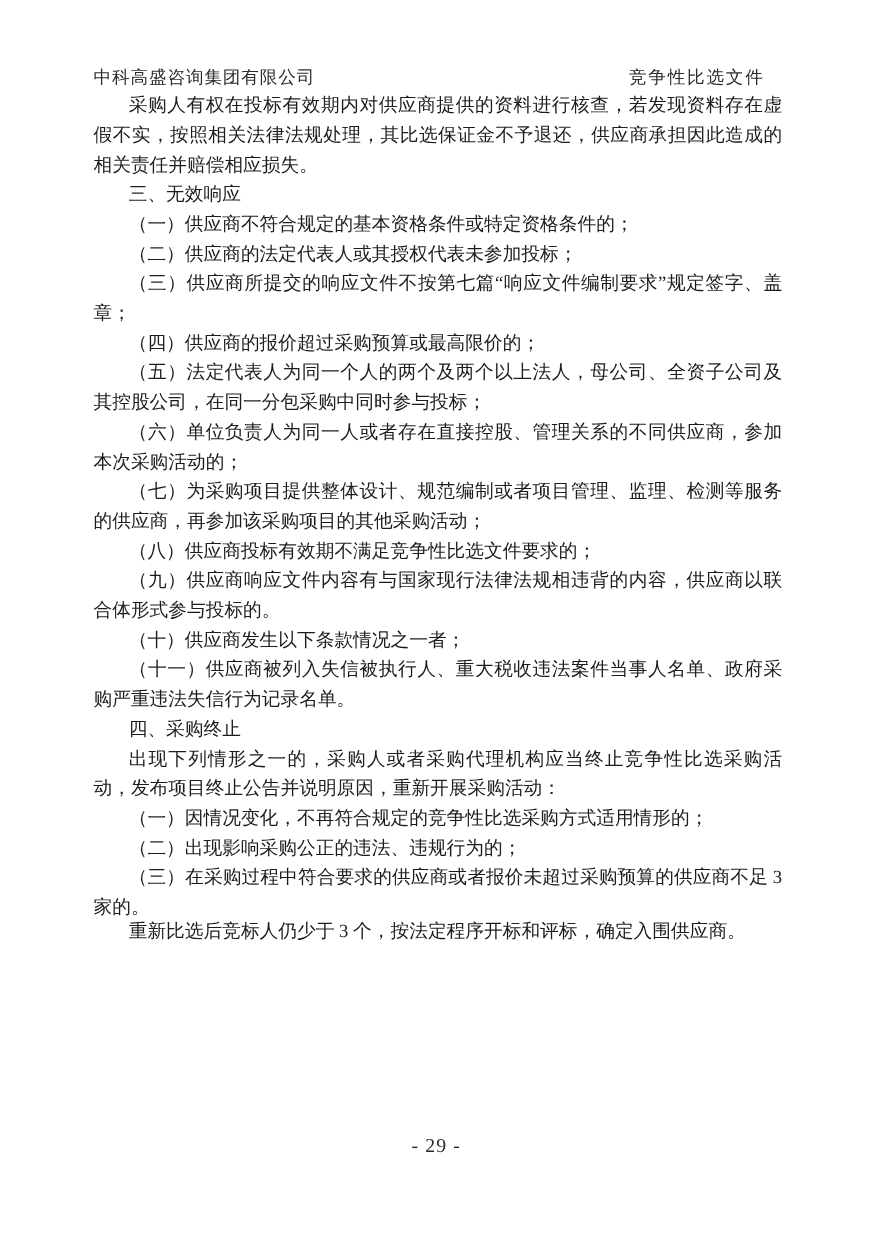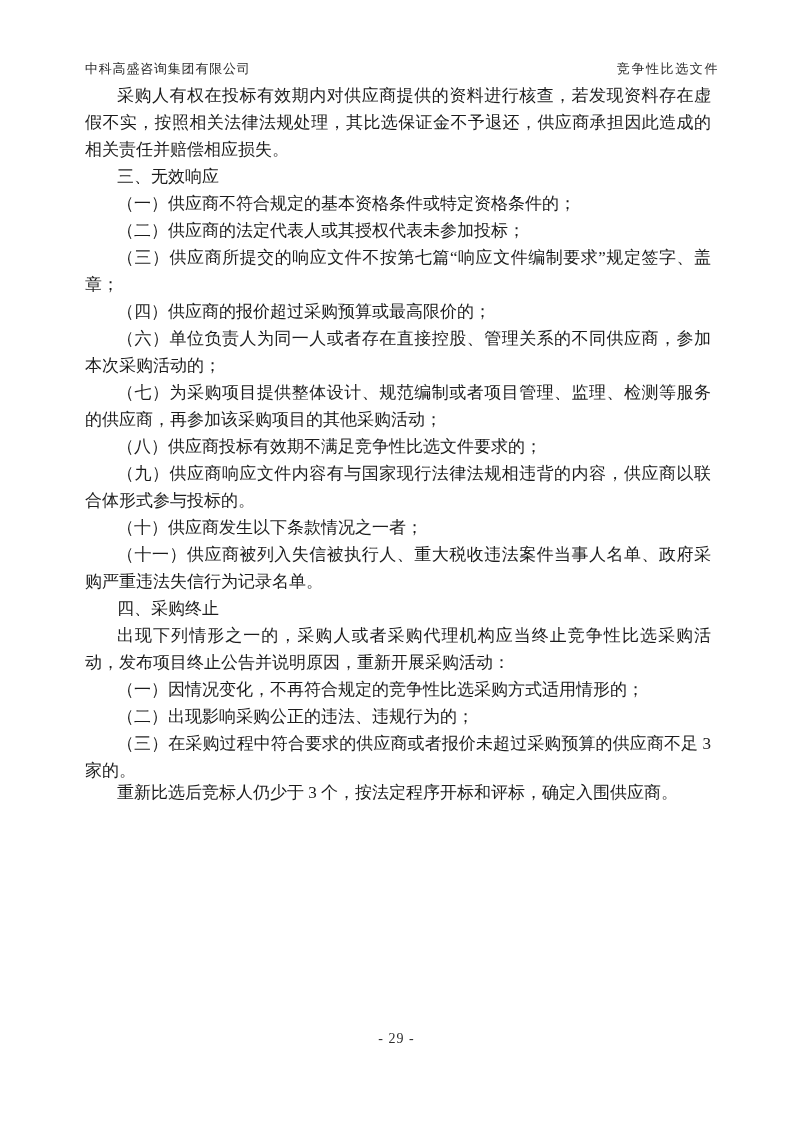--- a/index.html
+++ b/index.html
@@ -10,25 +10,25 @@
     width: 793px;
     height: 1122px;
     background: #ffffff;
     color: #1c1c1c;
     overflow: hidden;
   }
   .page-header {
     position: absolute;
     top: 60px;
     left: 85px;
-    right: 74px;
+    right: 98px;
     display: flex;
     justify-content: space-between;
     align-items: baseline;
-    font-size: 13px;
+    font-size: 16px;
     color: #2b2b2b;
   }
   .page-header .hdr-left { letter-spacing: 0.8px; }
   .page-header .hdr-right { letter-spacing: 1.6px; text-align: center; }
   .doc-body {
     position: absolute;
     top: 82px;
     left: 85px;
     width: 626px;
     font-size: 17px;
@@ -44,21 +44,21 @@
   .doc-body p.closing {
     margin-top: -4px;
     line-height: 25px;
   }
   .page-footer {
     position: absolute;
     top: 1031px;
     left: 0;
     width: 100%;
     text-align: center;
-    font-size: 14px;
+    font-size: 18px;
     letter-spacing: 1px;
     color: #2b2b2b;
   }
 </style>
 </head>
 <body>
 
 <div class="page">
 
   <div class="page-header">
@@ -67,20 +67,21 @@
   </div>
 
   <div class="doc-body">
     <p>采购人有权在投标有效期内对供应商提供的资料进行核查，若发现资料存在虚假不实，按照相关法律法规处理，其比选保证金不予退还，供应商承担因此造成的相关责任并赔偿相应损失。</p>
 
     <p>三、无效响应</p>
     <p>（一）供应商不符合规定的基本资格条件或特定资格条件的；</p>
     <p>（二）供应商的法定代表人或其授权代表未参加投标；</p>
     <p>（三）供应商所提交的响应文件不按第七篇“响应文件编制要求”规定签字、盖章；</p>
     <p>（四）供应商的报价超过采购预算或最高限价的；</p>
+    <p>（五）法定代表人为同一个人的两个及两个以上法人，母公司、全资子公司及其控股公司，在同一分包采购中同时参与投标；</p>
     <p>（六）单位负责人为同一人或者存在直接控股、管理关系的不同供应商，参加本次采购活动的；</p>
     <p>（七）为采购项目提供整体设计、规范编制或者项目管理、监理、检测等服务的供应商，再参加该采购项目的其他采购活动；</p>
     <p>（八）供应商投标有效期不满足竞争性比选文件要求的；</p>
     <p>（九）供应商响应文件内容有与国家现行法律法规相违背的内容，供应商以联合体形式参与投标的。</p>
     <p>（十）供应商发生以下条款情况之一者；</p>
     <p>（十一）供应商被列入失信被执行人、重大税收违法案件当事人名单、政府采购严重违法失信行为记录名单。</p>
 
     <p>四、采购终止</p>
     <p>出现下列情形之一的，采购人或者采购代理机构应当终止竞争性比选采购活动，发布项目终止公告并说明原因，重新开展采购活动：</p>
     <p>（一）因情况变化，不再符合规定的竞争性比选采购方式适用情形的；</p>

